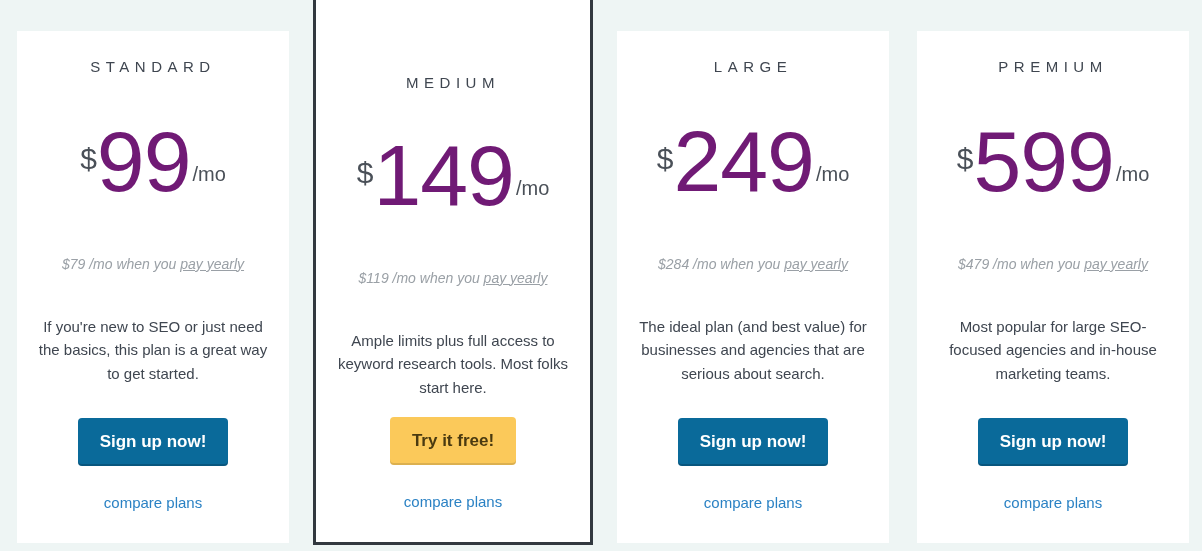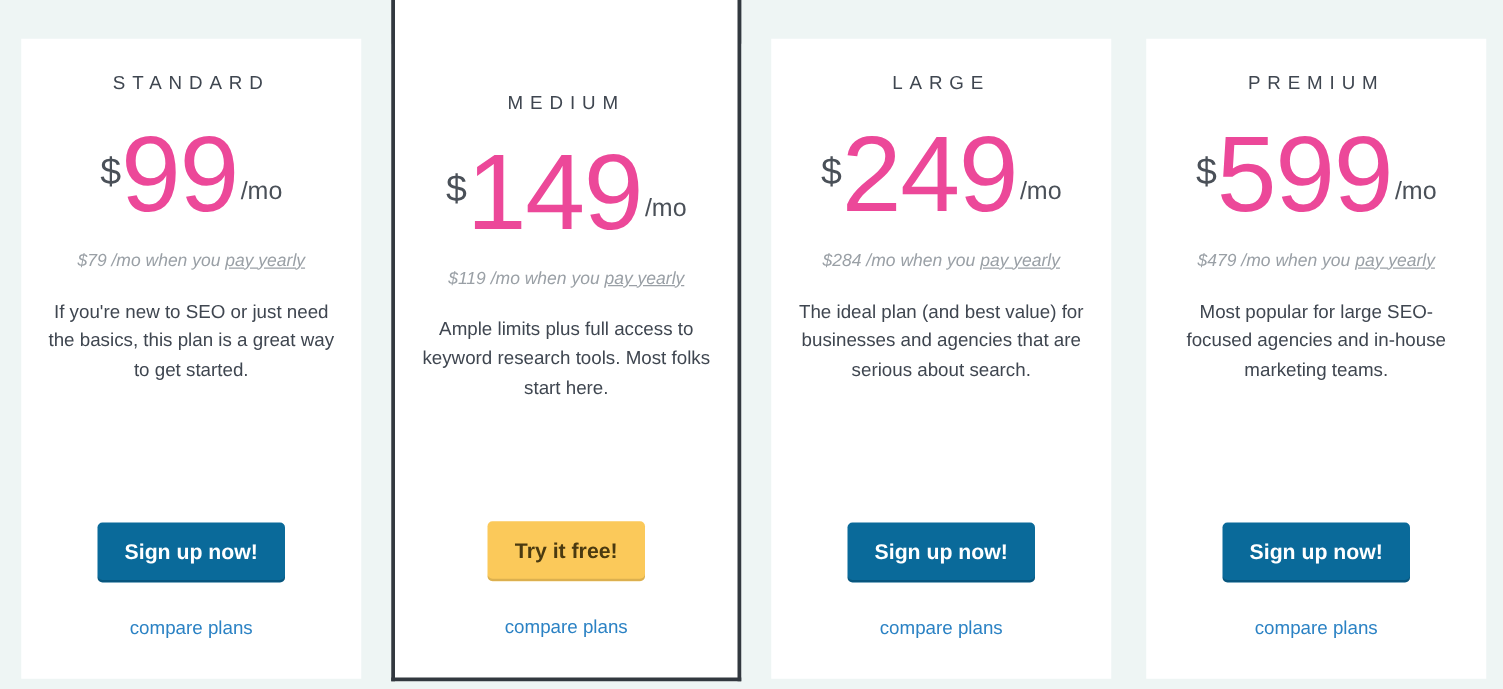--- a/index.html
+++ b/index.html
@@ -24,20 +24,21 @@
   .card {
     position: absolute;
     top: 31px;
     width: 272px;
     height: 512px;
     background: #ffffff;
     box-sizing: border-box;
     display: flex;
     flex-direction: column;
     align-items: center;
+    gap: 21px;
   }
 
   .card.standard  { left: 17px; }
   .card.large     { left: 617px; }
   .card.premium   { left: 917px; }
 
   
   .card.medium {
     left: 313px;
     top: 0px;
@@ -91,34 +92,34 @@
     line-height: 1;
     margin-top: 20px;
     color: #4a5058;
   }
 
   .amount {
     font-size: 86px;
     font-weight: 300;
     line-height: 0.88;
     letter-spacing: -1px;
-    color: #ec4899;
+    color: #701a75;
   }
 
   .period {
     font-size: 20px;
     font-weight: 400;
     color: #4a5058;
     align-self: flex-end;
     margin-bottom: 16px;
     margin-left: 2px;
   }
 
   .yearly {
-    margin-top: 21px;
+    margin-top: 35px;
     font-size: 14px;
     font-style: italic;
     color: #9aa0a6;
     text-align: center;
   }
   .yearly .yearly-link {
     text-decoration: underline;
     color: #9aa0a6;
     cursor: pointer;
   }

